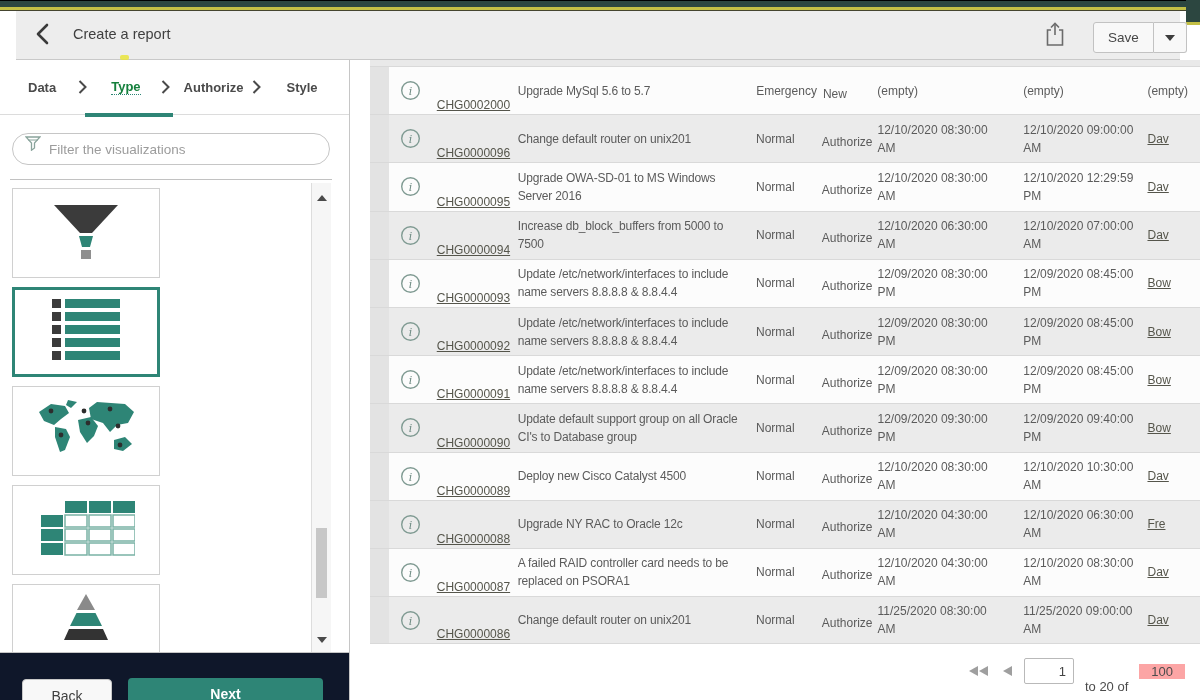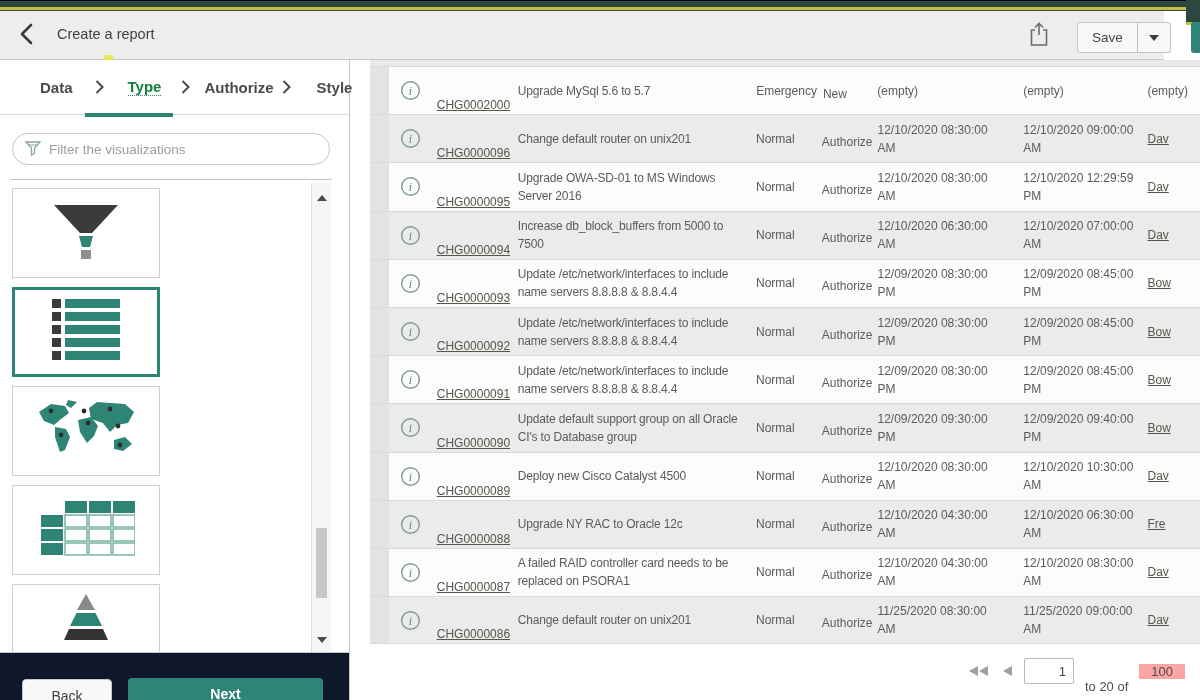--- a/index.html
+++ b/index.html
@@ -5,49 +5,49 @@
   * { margin:0; padding:0; box-sizing:border-box; }
   html,body { width:1200px; height:700px; overflow:hidden; background:#fff;
               font-family:"Liberation Sans", sans-serif; position:relative; }
 
   
   .topbar { position:absolute; left:0; top:0; width:1200px; height:11px;
     background:linear-gradient(#000 0 1px, #2c4640 1px 7px, #c3bf45 7px 10px, #45452f 10px 11px); }
   .corner-art { position:absolute; left:1186px; top:0; width:14px; height:22px; background:#2c4640; }
   .corner-art:after { content:""; position:absolute; left:0; bottom:-3px; width:14px; height:3px; background:#c3bf45; }
 
-  .header { position:absolute; left:0; top:11px; width:1164px; height:49px;
+  .header { position:absolute; left:16px; top:11px; width:1164px; height:49px;
             background:#ededed; border-bottom:1px solid #c9c9c9; }
   .back-btn { position:absolute; left:18px; top:11px; width:24px; height:26px; cursor:pointer; }
   .page-title { position:absolute; left:57px; top:15px; font-size:14.5px; color:#3f3f3f; }
   .hl-dot { position:absolute; left:104px; top:44px; width:9px; height:5px; background:#e9e43c;
             border-radius:2px; opacity:.85; }
   .share-btn { position:absolute; left:1028px; top:10px; width:24px; height:28px; cursor:pointer; }
   .save-group { position:absolute; left:1077px; top:11px; height:31px; display:flex; }
   .save-main { width:61px; height:31px; background:#f8f8f8; border:1px solid #c2c2c2;
                border-radius:3px 0 0 3px; font-size:13.5px; color:#474747;
                display:flex; align-items:center; justify-content:center; }
   .save-caret { width:33px; height:31px; background:#f8f8f8; border:1px solid #c2c2c2; border-left:none;
                 border-radius:0 3px 3px 0; display:flex; align-items:center; justify-content:center; }
   .edge-teal-btn { position:absolute; left:1191px; top:11px; width:9px; height:31px;
                    background:#2e8576; border-radius:3px 0 0 3px; }
 
   
   .left-panel { position:absolute; left:0; top:60px; width:350px; height:640px;
                 background:#fff; border-right:1px solid #c6c6c6; }
   .wizard { position:relative; height:55px; border-bottom:1px solid #dcdcdc;
-            display:flex; align-items:center; padding-left:40px; font-size:15px; color:#4a4a4a; }
+            display:flex; align-items:center; padding-left:28px; font-size:13px; color:#4a4a4a; }
   .wstep { font-weight:600; cursor:pointer; }
   .wstep.active { color:#15803d; border-bottom:1px dotted #2e8576; }
   .wchev { display:inline-flex; }
   .type-bar { position:absolute; left:85px; bottom:-3px; width:88px; height:4px; background:#2e8576; }
 
   .filter-wrap { position:absolute; left:12px; top:73px; width:318px; height:32px;
                  border:1px solid #c6c6c6; border-radius:16px; background:#fff;
-                 display:flex; align-items:center; padding-left:12px; }
+                 display:flex; padding-left:12px; }
   .filter-wrap input { border:none; outline:none; margin-left:8px; width:250px;
                        font-size:13.5px; color:#555; background:transparent;
                        font-family:"Liberation Sans", sans-serif; }
   .filter-wrap input::placeholder { color:#9c9c9c; }
 
   .panel-divider { position:absolute; left:10px; top:119px; width:322px; height:1px; background:#c2c2c2; }
 
   .viz-list { position:absolute; left:0; top:123px; width:311px; height:469px; overflow:hidden; }
   .viz-card { width:148px; height:90px; margin:0 0 9px 12px; background:#fff;
               border:1px solid #d0d0d0; display:flex; align-items:center; justify-content:center;

